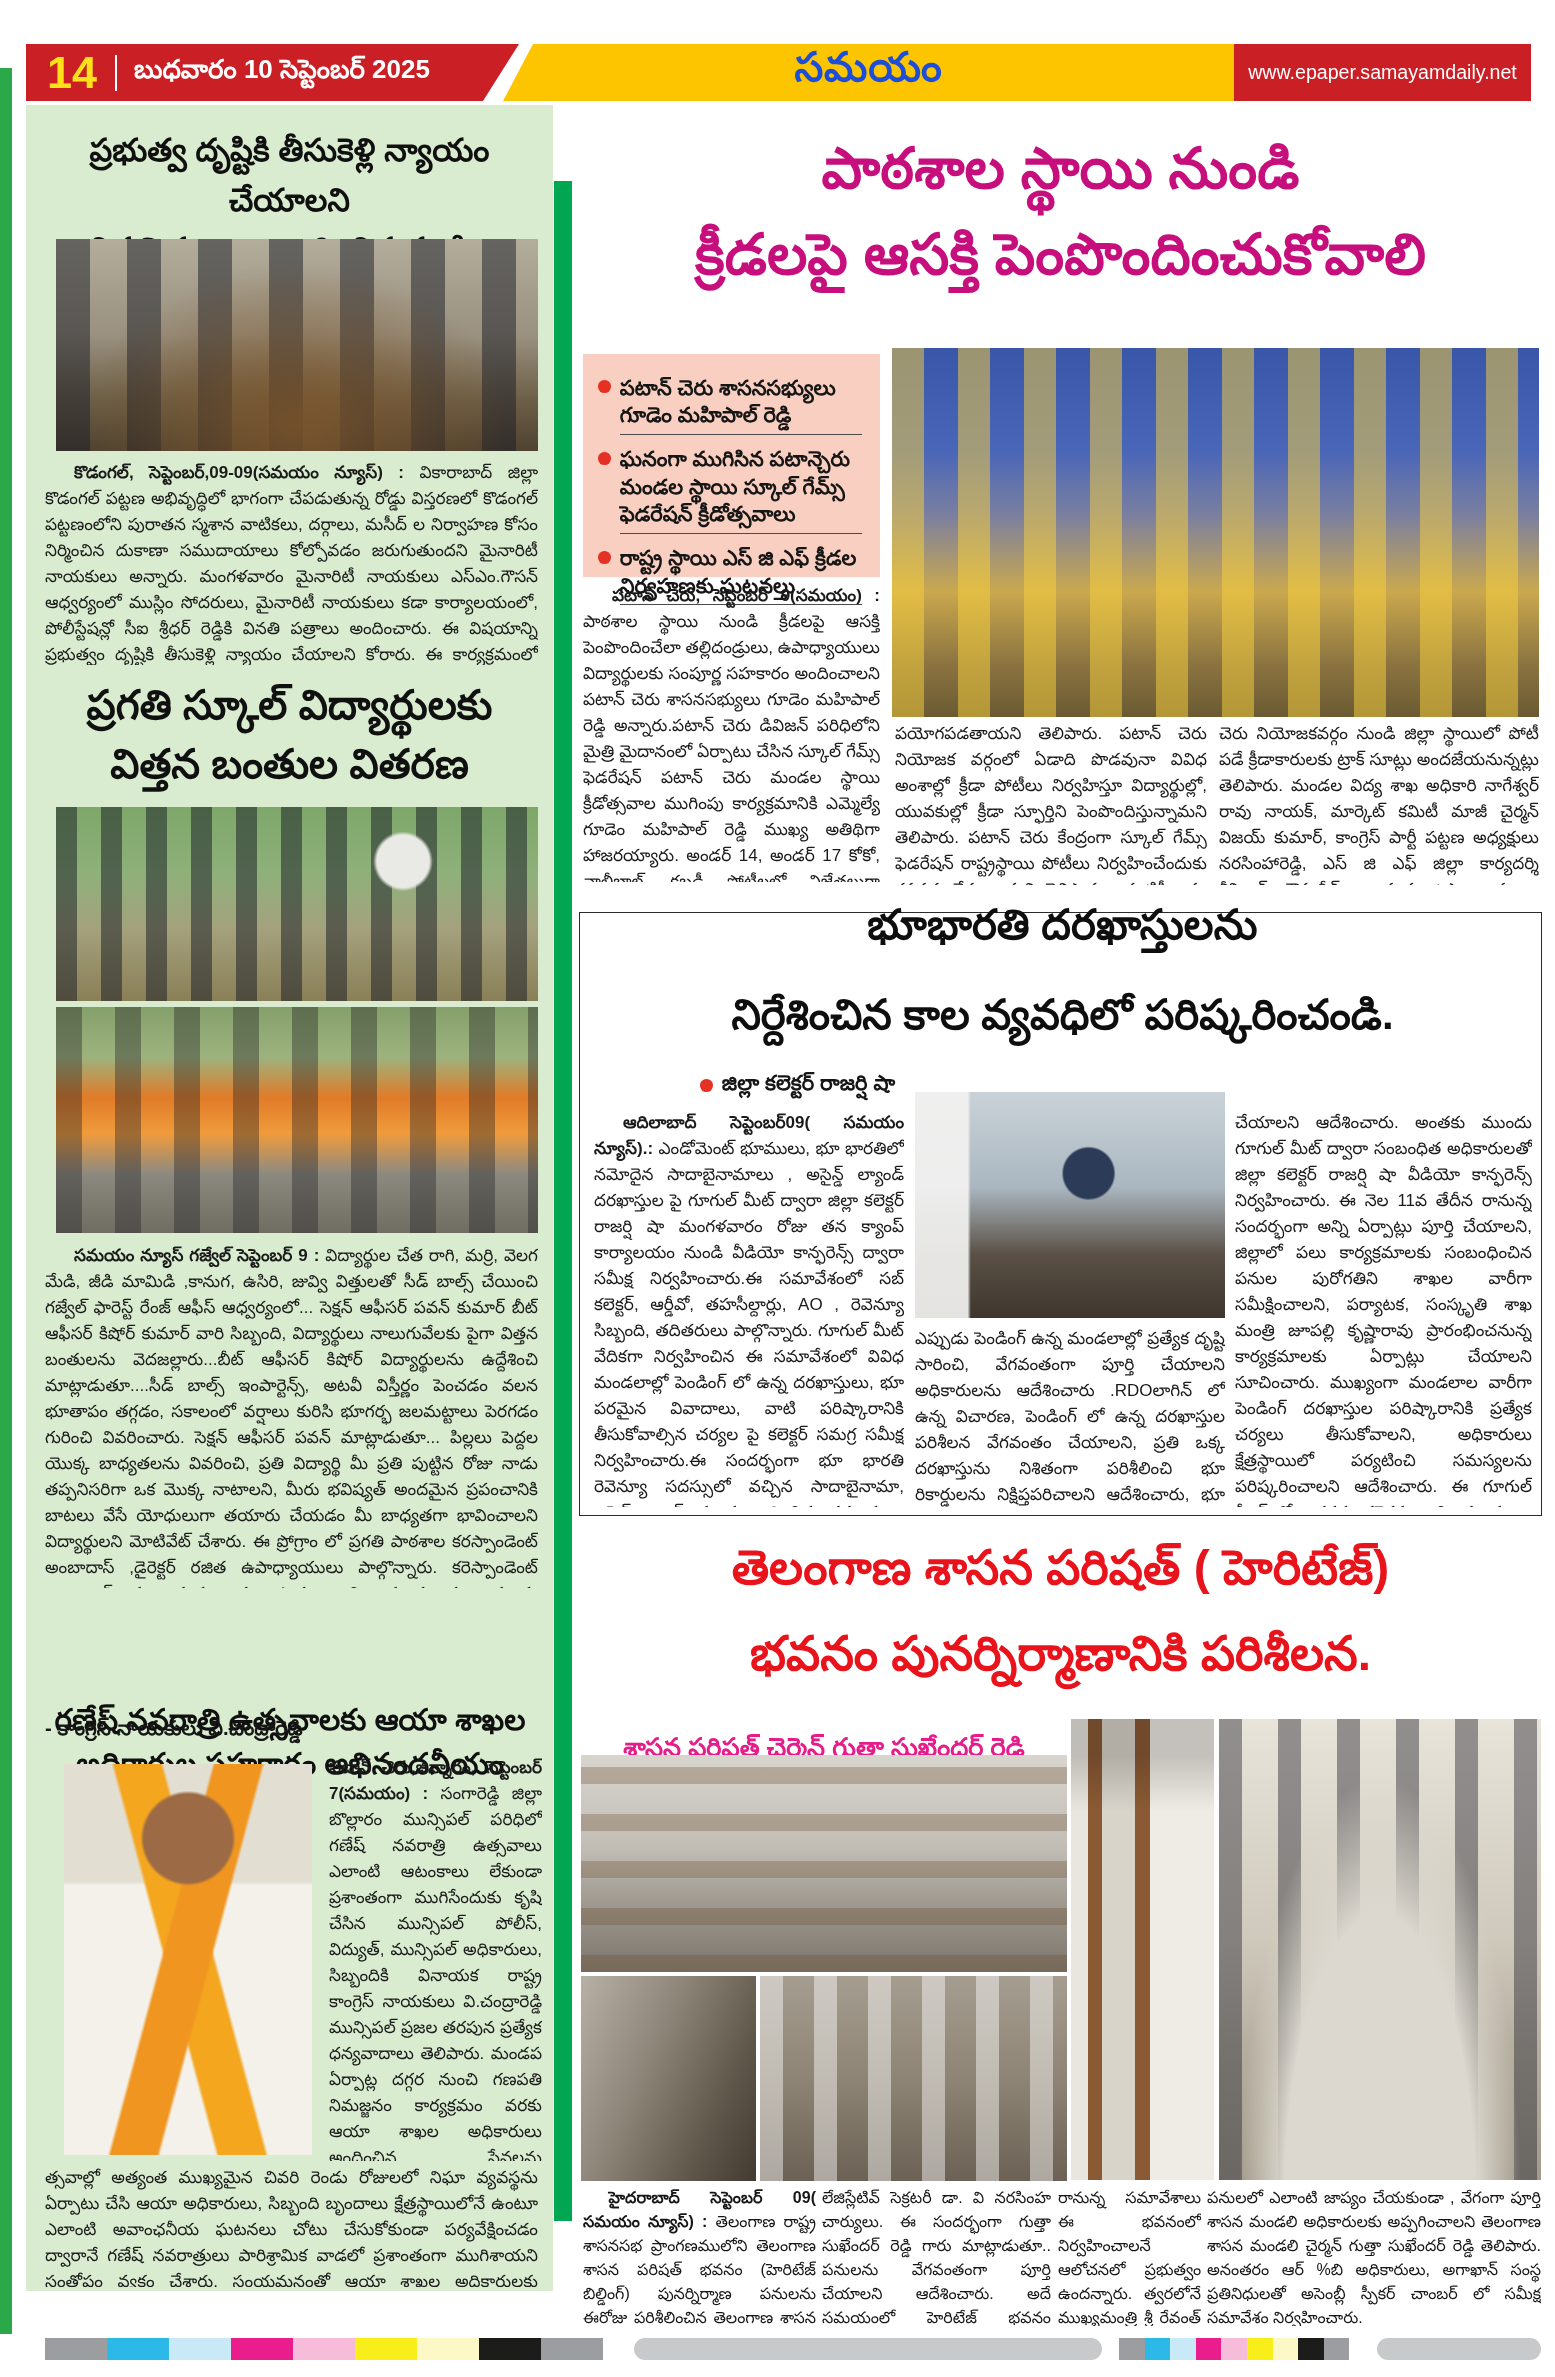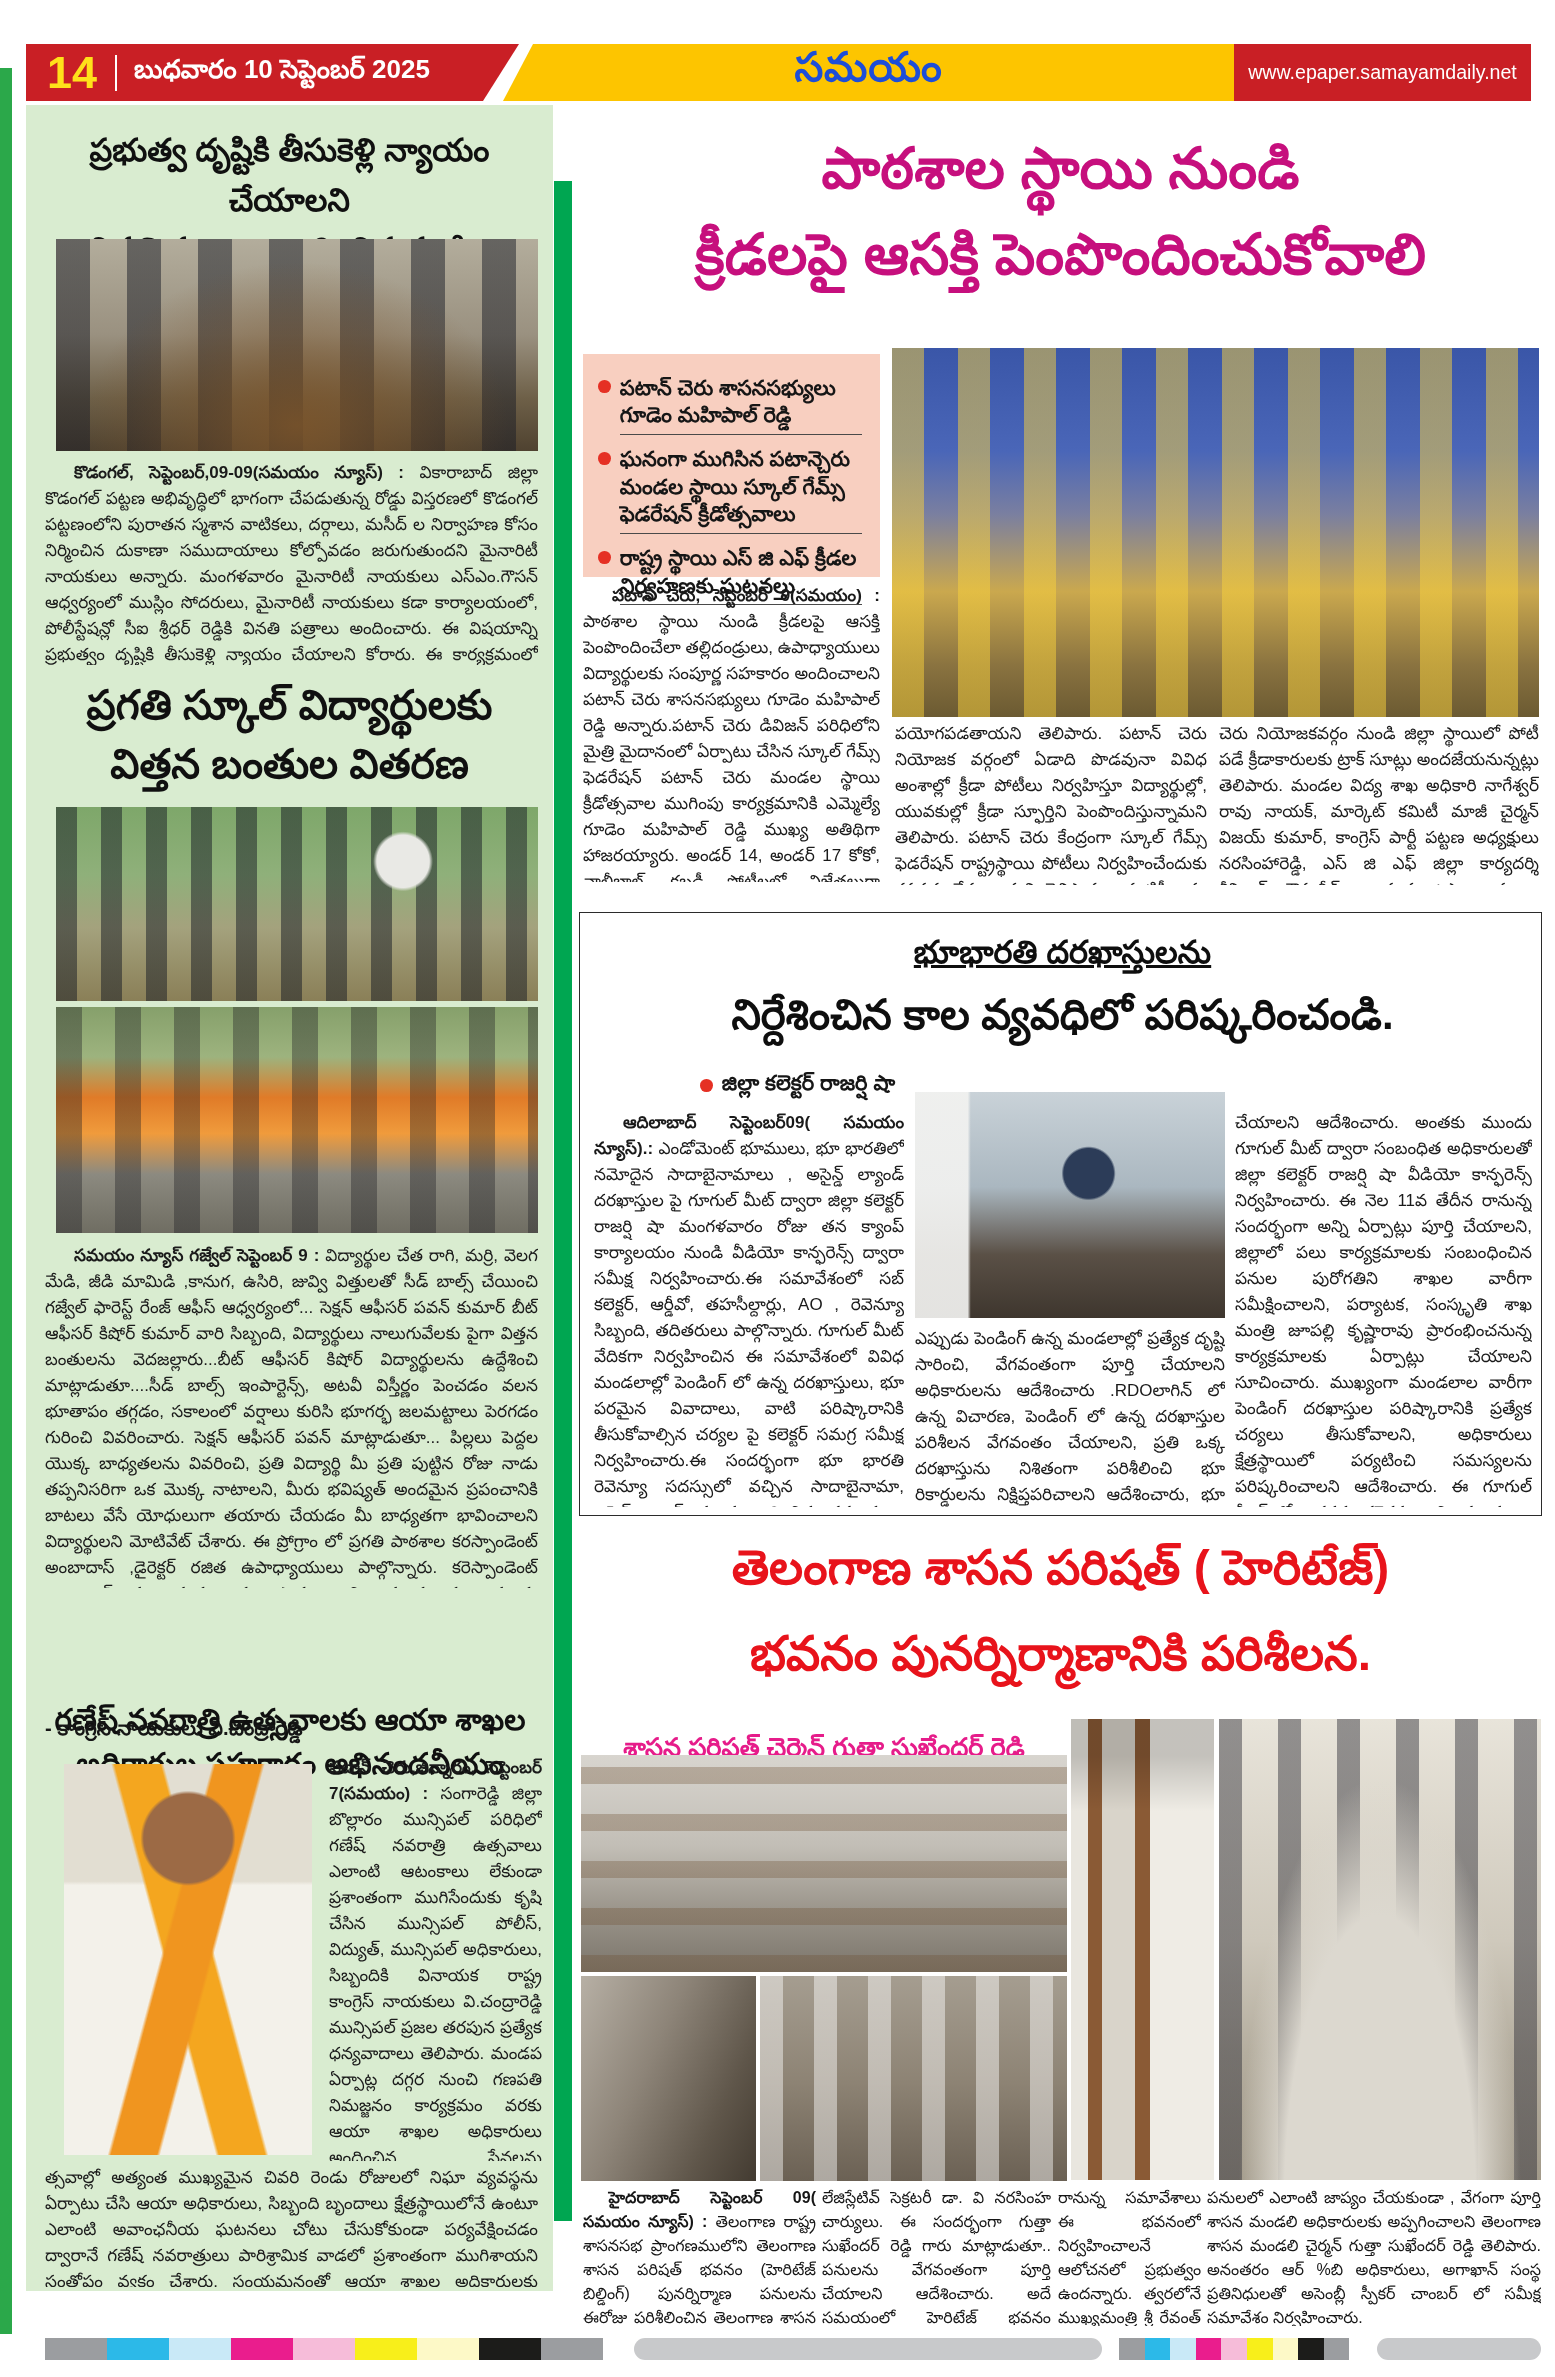--- a/index.html
+++ b/index.html
@@ -34,21 +34,21 @@
   .sp-hl.l1{top:134px;font-size:57px;}
   .sp-hl.l2{top:220px;font-size:57px;}
   .bullet-box{left:583px;top:354px;width:297px;height:223px;background:#f8cfc0;box-sizing:border-box;
         padding:19.6px 18px 7.5px 15px;display:flex;flex-direction:column;gap:10.5px;}
   .b-item{display:flex;gap:9px;align-items:flex-start;}
   .b-dot{width:12.8px;height:12.8px;border-radius:50%;background:#e53024;flex:0 0 12.8px;margin-top:6.8px;}
   .b-text{font-size:21px;font-weight:bold;line-height:1.32;border-bottom:1.5px solid #4a4a4a;padding-bottom:4.5px;}
   
   .bhu-box{left:579px;top:912px;width:963px;height:604px;border:1.5px solid #2b2b2b;box-sizing:border-box;background:#fff;}
   .bhu-hl{left:594px;width:937px;text-align:center;font-weight:bold;color:#0e0e0e;line-height:1.2;}
-  .bhu-hl.l1{top:933px;font-size:32px;text-decoration:underline;}
+  .bhu-hl.l1{top:900px;font-size:42px;}
   .bhu-hl.l2{top:990px;font-size:42px;}
   .bhu-byline{left:700px;top:1071px;display:flex;align-items:center;gap:9px;}
   .bhu-byline .b-dot{margin-top:0;}
   .bhu-byline span{font-size:21px;font-weight:bold;}
   
   .her-hl{left:579px;width:963px;text-align:center;font-weight:bold;color:#e8131b;line-height:1.2;}
   .her-hl.l1{top:1539px;font-size:48px;}
   .her-hl.l2{top:1625px;font-size:48px;}
   .her-sub{left:583px;top:1718px;width:482px;text-align:center;font-weight:bold;font-size:25.6px;color:#e61c8a;margin-top:15px;}
   .bot-txt{font-size:16px;line-height:1.5;text-align:justify;overflow:hidden;}

